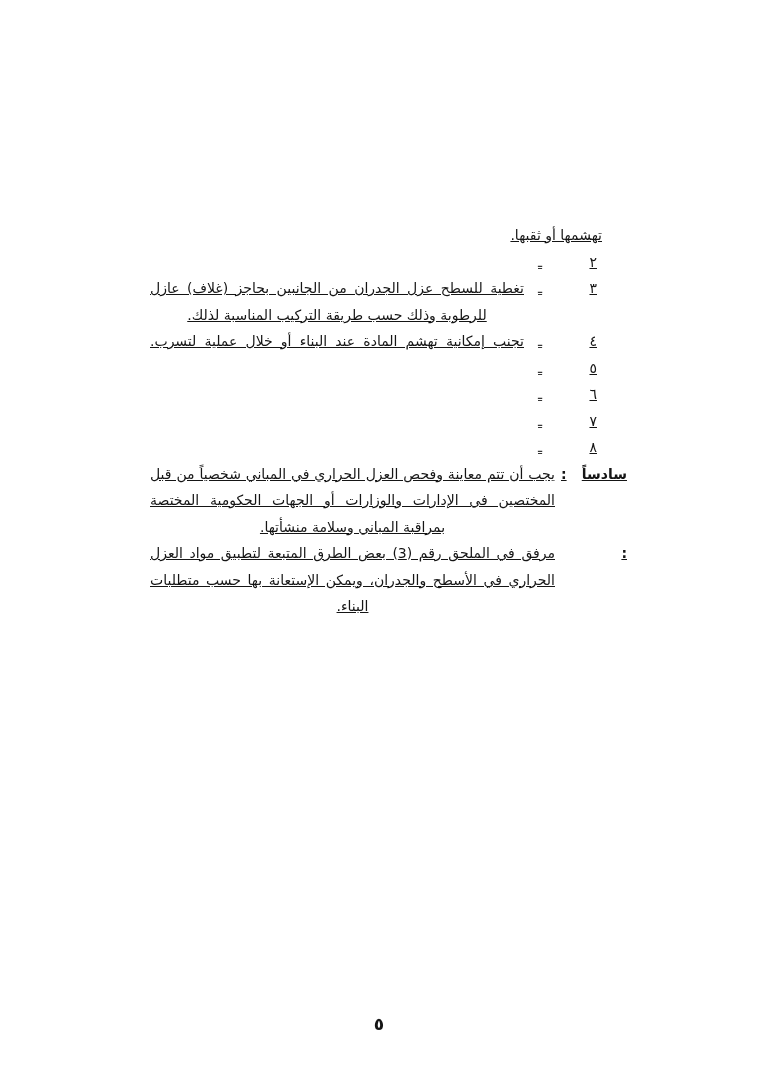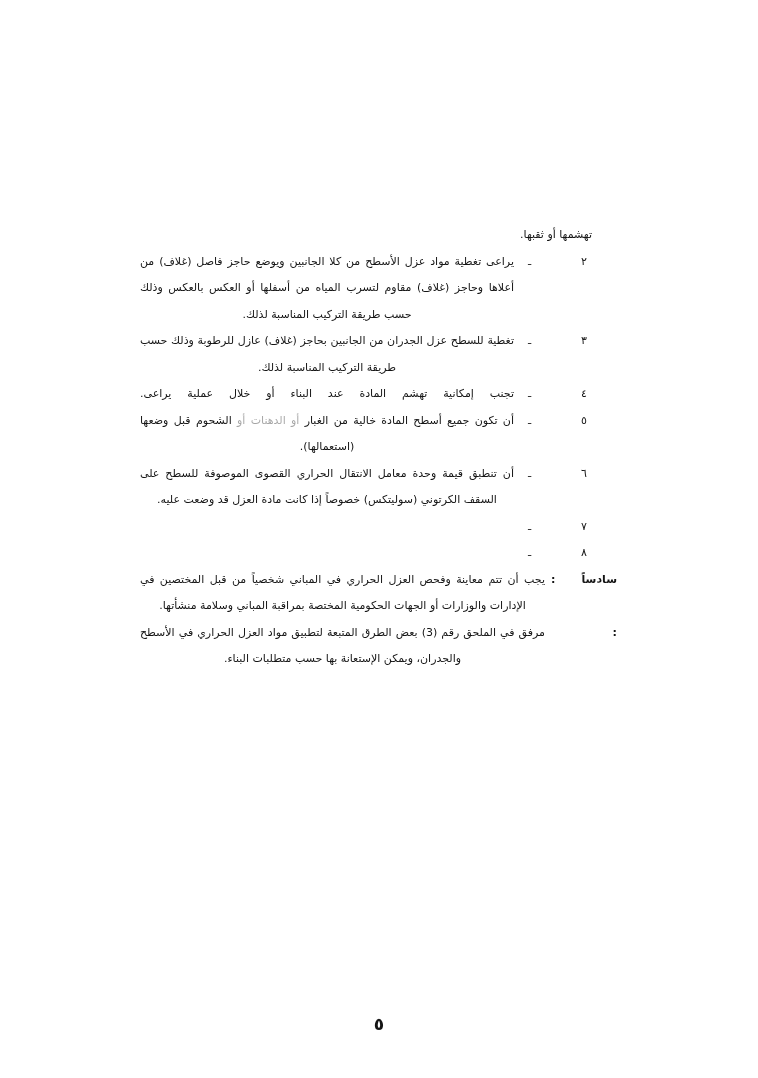--- a/index.html
+++ b/index.html
@@ -8,25 +8,26 @@
     width:758px;height:1078px;
     background:#ffffff;
     color:#151515;
     font-family:"DejaVu Sans","Liberation Sans",sans-serif;
     overflow:hidden;
     direction:rtl;
   }
   .content{
     position:absolute;
     top:222px;
-    right:141px;
+    right:131px;
     width:477px;
-    font-size:11px;
+    font-size:14px;
     line-height:26.5px;
     direction:rtl;
+    text-decoration:underline;
   }
   .cont-line{
     text-align:right;
     padding-right:25px;
   }
   .item{display:flex;}
   .marker{
     flex:0 0 103px;
     box-sizing:border-box;
     display:flex;
@@ -73,53 +74,50 @@
 <div class="page">
   <div class="content">
 
     <div class="cont-line">تهشمها أو ثقبها.</div>
 
     <div class="item">
       <span class="marker">
         <span class="num">٢</span>
         <span class="dash">ـ</span>
       </span>
-      <span class="body">يراعى تغطية مواد عزل الأسطح من كلا الجانبين ويوضع حاجز فاصل (غلاف) من أعلاها وحاجز (غلاف) مقاوم لتسرب المياه من أسفلها أو العكس بالعكس وذلك حسب طريقة التركيب المناسبة لذلك.</span>
     </div>
 
     <div class="item">
       <span class="marker">
         <span class="num">٣</span>
         <span class="dash">ـ</span>
       </span>
       <span class="body">تغطية للسطح عزل الجدران من الجانبين بحاجز (غلاف) عازل للرطوبة وذلك حسب طريقة التركيب المناسبة لذلك.</span>
     </div>
 
     <div class="item single">
       <span class="marker">
         <span class="num">٤</span>
         <span class="dash">ـ</span>
       </span>
-      <span class="body">تجنب إمكانية تهشم المادة عند البناء أو خلال عملية يراعى.</span>
+      <span class="body">تجنب إمكانية تهشم المادة عند البناء أو خلال عملية لتسرب.</span>
     </div>
 
     <div class="item">
       <span class="marker">
         <span class="num">٥</span>
         <span class="dash">ـ</span>
       </span>
-      <span class="body"><span>أن تكون جميع أسطح المادة خالية من الغبار </span><span class="faded">أو الدهنات أو</span><span> الشحوم قبل وضعها (استعمالها).</span></span>
     </div>
 
     <div class="item">
       <span class="marker">
         <span class="num">٦</span>
         <span class="dash">ـ</span>
       </span>
-      <span class="body">أن تنطبق قيمة وحدة معامل الانتقال الحراري القصوى الموصوفة للسطح على السقف الكرتوني (سوليتكس) خصوصاً إذا كانت مادة العزل قد وضعت عليه.</span>
     </div>
 
     <div class="item">
       <span class="marker">
         <span class="num">٧</span>
         <span class="dash">ـ</span>
       </span>
     </div>
 
     <div class="item">

